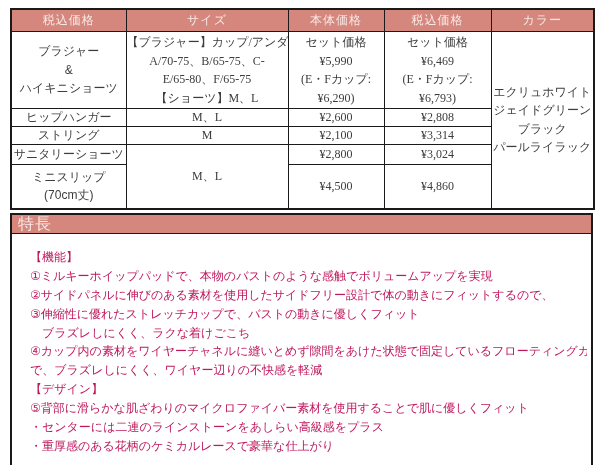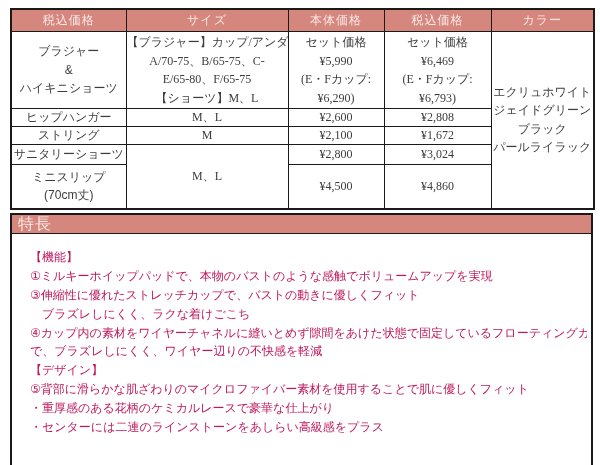--- a/index.html
+++ b/index.html
@@ -140,21 +140,21 @@
     <tr class="r-hip">
       <td>ヒップハンガー</td>
       <td class="serif-cell">M、L</td>
       <td class="serif-cell">¥2,600</td>
       <td class="serif-cell">¥2,808</td>
     </tr>
     <tr class="r-string">
       <td>ストリング</td>
       <td class="serif-cell">M</td>
       <td class="serif-cell">¥2,100</td>
-      <td class="serif-cell">¥1,672</td>
+      <td class="serif-cell">¥3,314</td>
     </tr>
     <tr class="r-sanitary">
       <td>サニタリーショーツ</td>
       <td class="serif-cell" rowspan="2">M、L</td>
       <td class="serif-cell">¥2,800</td>
       <td class="serif-cell">¥3,024</td>
     </tr>
     <tr class="r-slip">
       <td>
         <div class="cell-line">ミニスリップ</div>
@@ -168,26 +168,27 @@
 
   <div class="features-section">
     <div class="features-bar">
       <span>特長</span>
     </div>
     <div class="features-body">
       <div class="f-line">【機能】</div>
       <div class="f-line">
         <span>①ミルキーホイップパッドで、</span><span class="u">本物のバストのような感触でボリュームアップ</span><span>を実現</span>
       </div>
+      <div class="f-line">②サイドパネルに伸びのある素材を使用したサイドフリー設計で体の動きにフィットするので、</div>
       <div class="f-line">③伸縮性に優れたストレッチカップで、バストの動きに優しくフィット</div>
       <div class="f-line f-indent">
         <span class="u">ブラズレしにくく、ラクな着けごこち</span>
       </div>
       <div class="f-line">④カップ内の素材をワイヤーチャネルに縫いとめず隙間をあけた状態で固定しているフローティングカップ</div>
       <div class="f-line">で、ブラズレしにくく、ワイヤー辺りの不快感を軽減</div>
       <div class="f-line">【デザイン】</div>
       <div class="f-line">⑤背部に滑らかな肌ざわりのマイクロファイバー素材を使用することで肌に優しくフィット</div>
+      <div class="f-line">・センターには二連のラインストーンをあしらい高級感をプラス</div>
       <div class="f-line">・重厚感のある花柄のケミカルレースで豪華な仕上がり</div>
-      <div class="f-line">・センターには二連のラインストーンをあしらい高級感をプラス</div>
     </div>
   </div>
 
 </div>
 
 </body></html>

